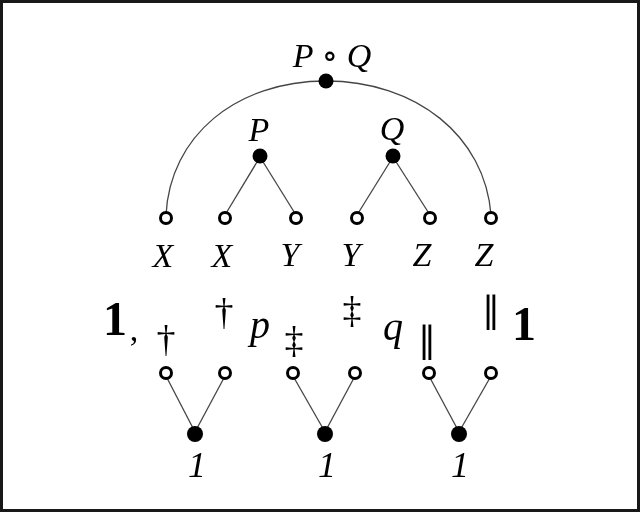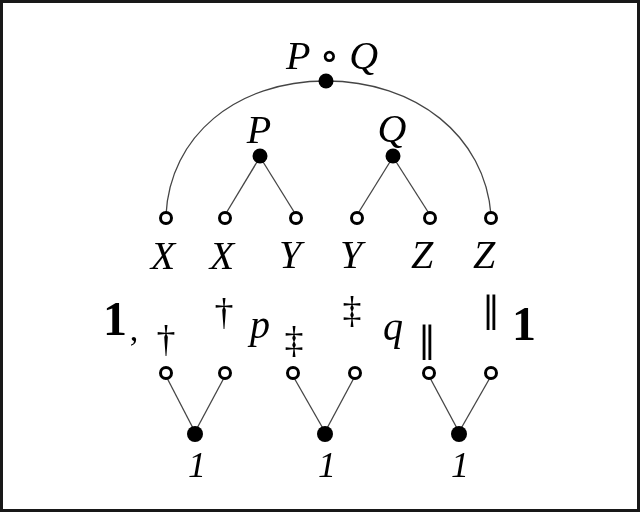--- a/index.html
+++ b/index.html
@@ -15,21 +15,21 @@
   svg.edges{position:absolute;left:0;top:0;width:640px;height:512px;}
   .edge{stroke:#454545;stroke-width:1.3;fill:none;}
   .node-filled{fill:#000000;stroke:none;}
   .node-open{fill:#ffffff;stroke:#000000;stroke-width:3;}
   .lbl{
     position:absolute;
     transform:translate(-50%,-50%);
     color:#000;
     line-height:1;
     white-space:nowrap;
-    font-size:40px;
+    font-size:34px;
   }
   .it{font-style:italic;}
   .small-var{font-size:40px;}
   .marker{font-size:38px;}
   .par{font-size:36px;font-family:"DejaVu Serif",serif;}
   .boldone{font-weight:bold;font-size:48px;}
   .comma{font-size:34px;}
   .unit{font-size:36px;}
 </style>
 </head>

